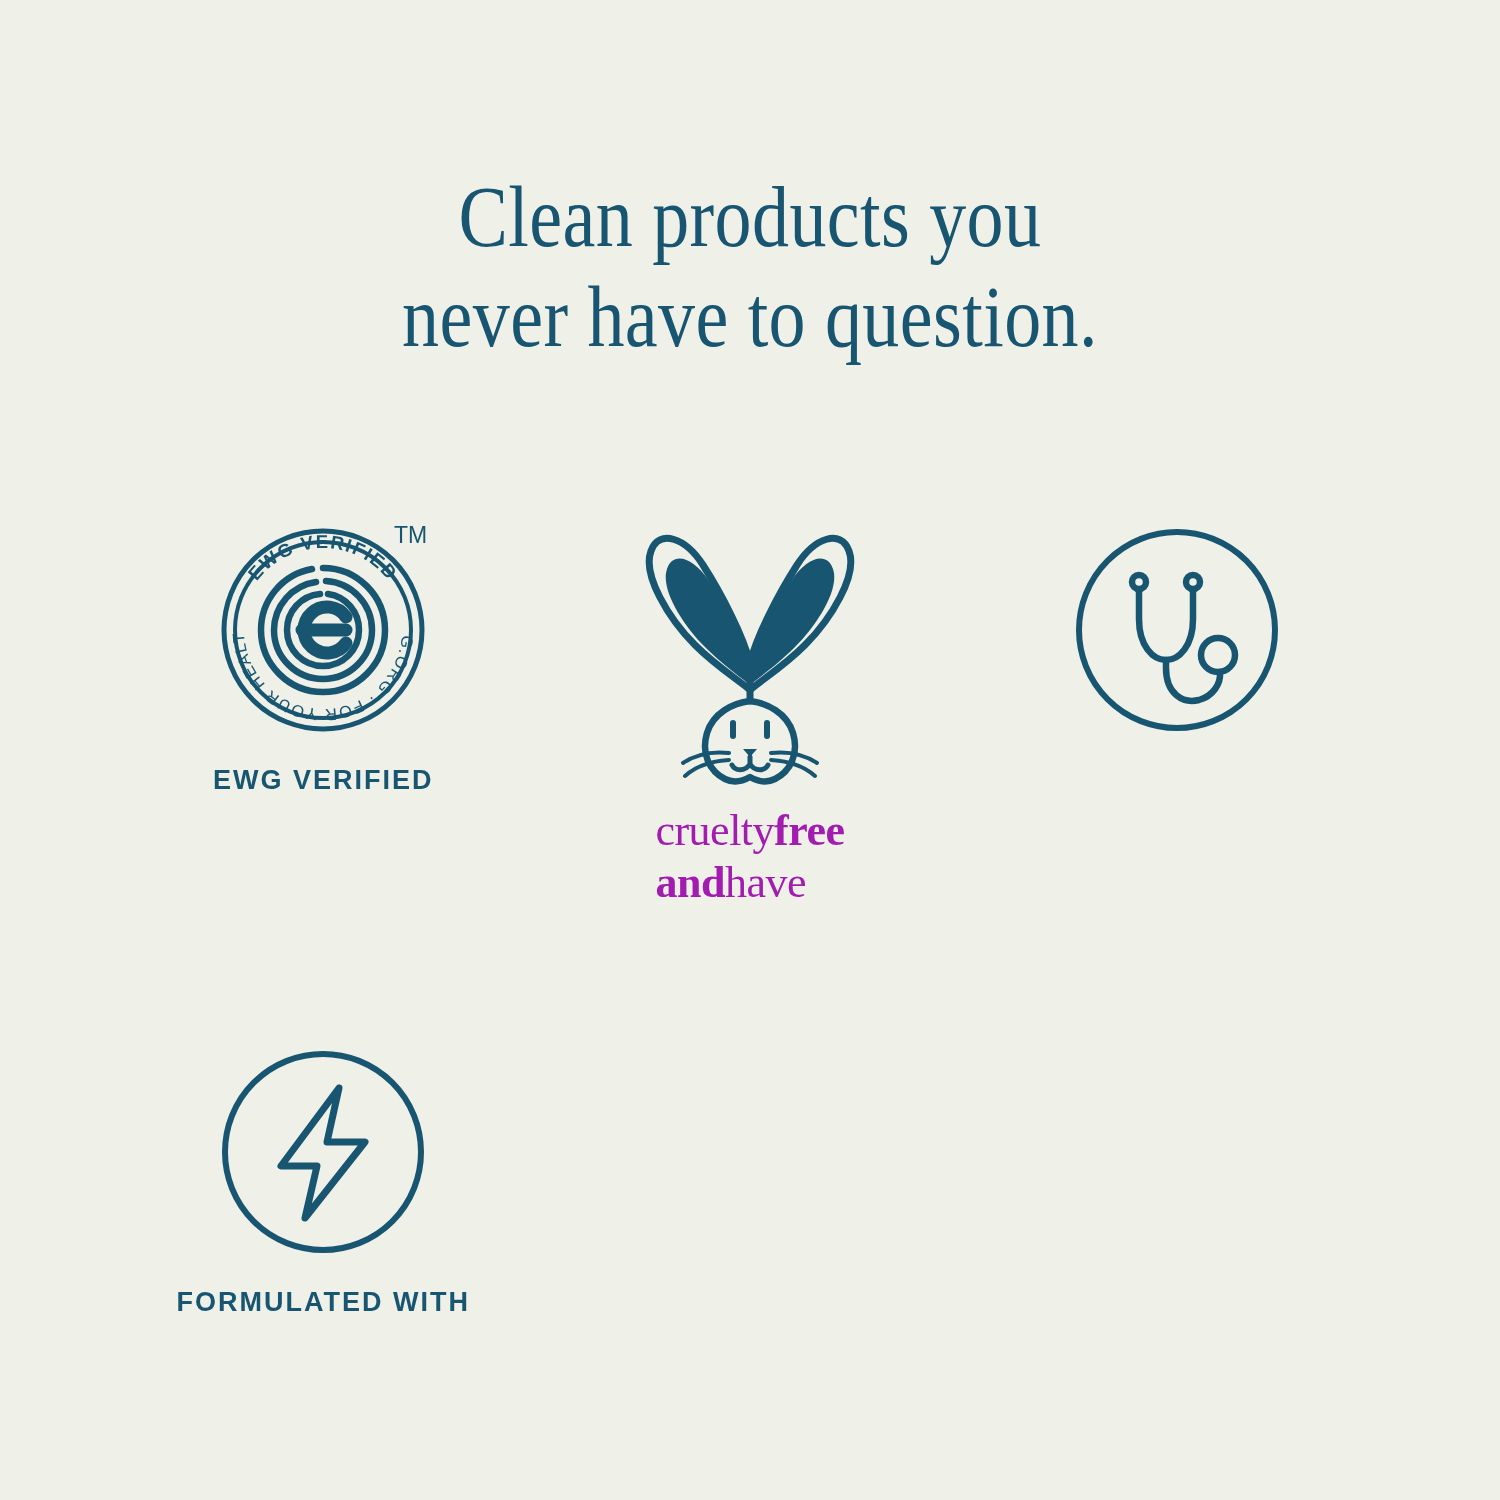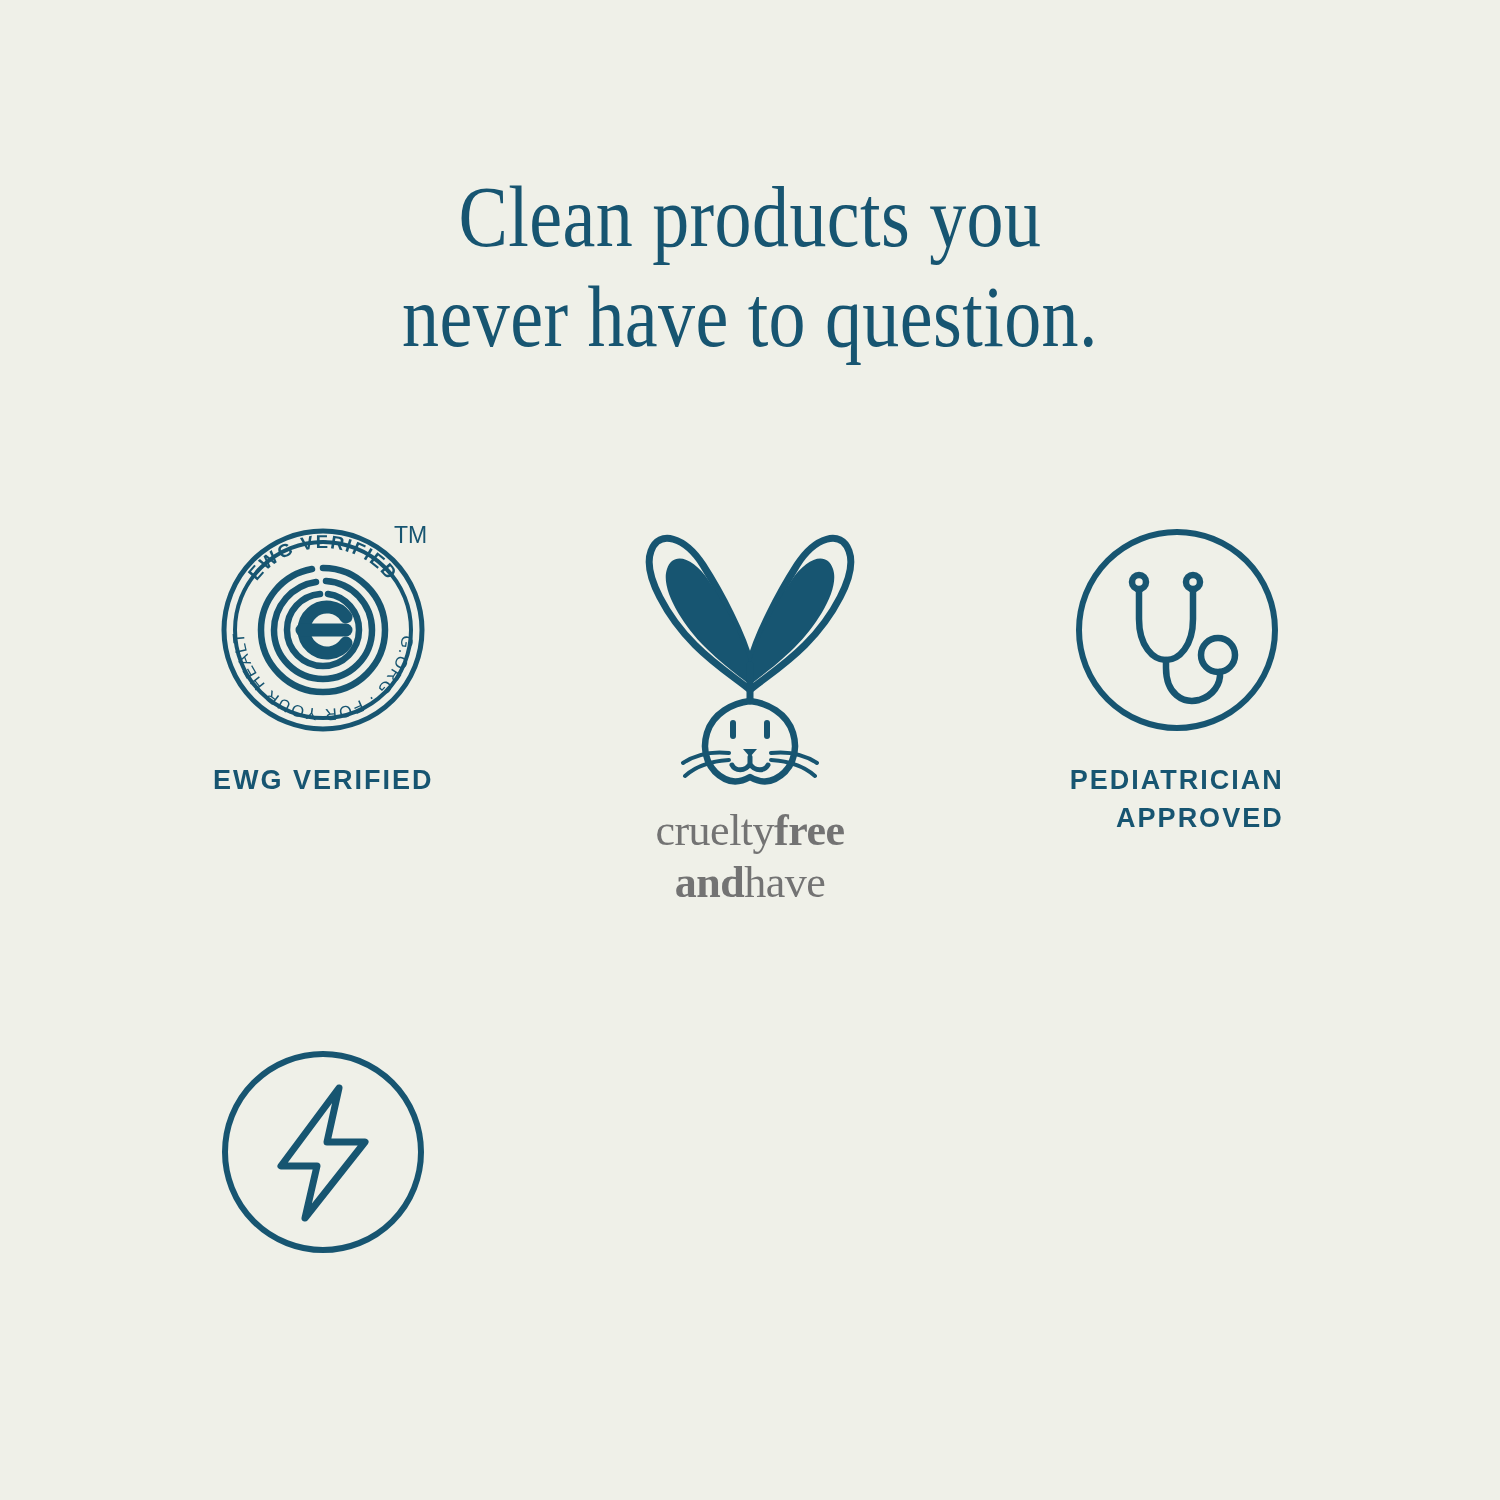--- a/index.html
+++ b/index.html
@@ -64,25 +64,25 @@
     color:#175571;
     font-size:27px;
     font-weight:700;
     letter-spacing:2.0px;
     line-height:1.42;
     text-transform:uppercase;
     font-family:"Liberation Sans", sans-serif;
   }
 
   .wordmark {
-    color:#737373;
+    color:#a21caf;
     font-family:"Liberation Serif","DejaVu Serif",serif;
     font-size:44px;
     line-height:1.18;
-    text-align:center;
+    text-align:left;
     letter-spacing:-0.5px;
   }
   .wordmark b { font-weight:700; }
   .wordmark span.reg { font-weight:400; }
 
   svg { display:block; overflow:visible; }
 </style>
 </head>
 <body>
 
@@ -198,31 +198,28 @@
             <circle cx="122" cy="58" r="7"></circle>
 
             <path d="M 68,66 L 68,95 C 68,122 82,136 95,136 C 108,136 122,122 122,95 L 122,66"></path>
 
             <path d="M 95,136 L 95,144 C 95,170 112,180 128,176 C 142,172 150,160 149,148"></path>
 
             <circle cx="147" cy="131" r="17"></circle>
           </g>
         </svg>
       </div>
-      <div class="label">
-        <div>PEDIATRICIAN</div>
-        <div>APPROVED</div>
-      </div>
     </div>
 
     <div class="cell">
       <div class="art">
         <svg width="212" height="212" viewBox="0 0 212 212">
           <circle cx="106" cy="106" r="98" fill="none" stroke="#175571" stroke-width="6"></circle>
           <path d="M 122,42 L 64,120 L 100,120 L 88,172 L 148,96 L 110,96 Z" fill="none" stroke="#175571" stroke-width="7" stroke-linejoin="round" stroke-linecap="round"></path>
         </svg>
       </div>
       <div class="label">
+        <div>FORMULATED WITH</div>
       </div>
     </div>
 
   </div>
 </div>
 
 </body></html>

